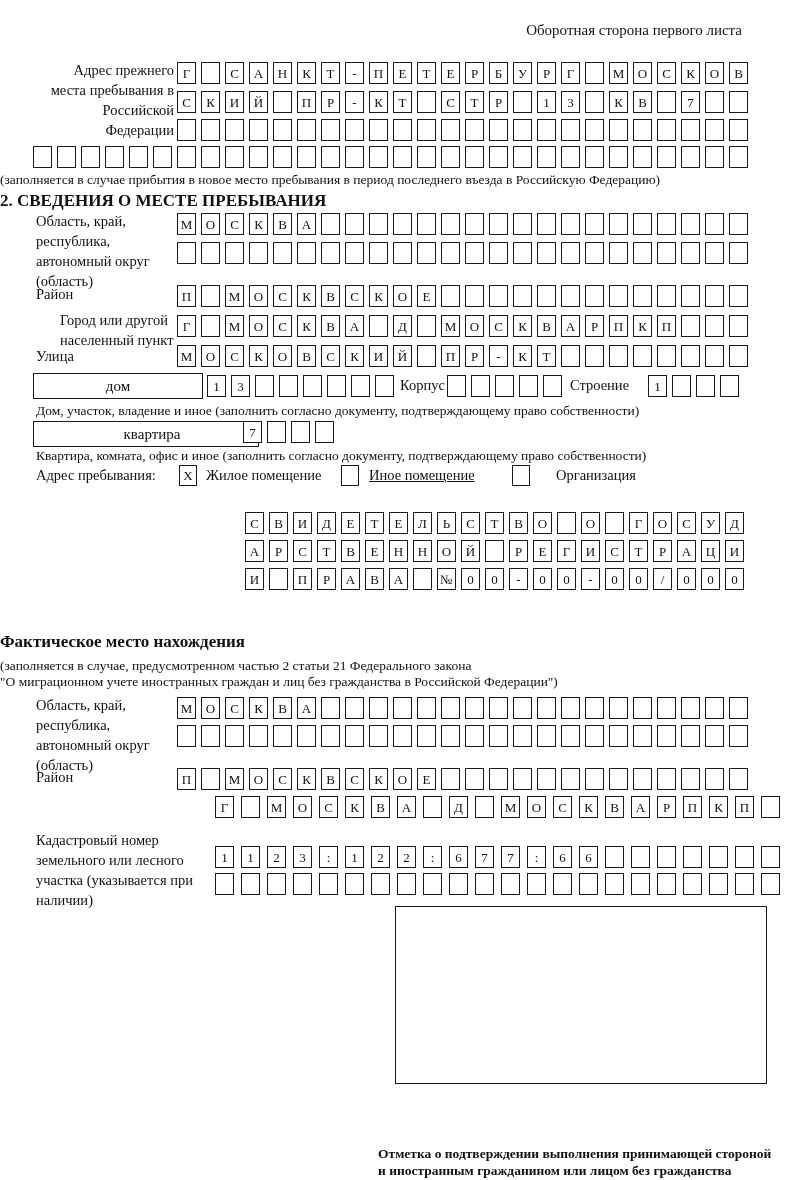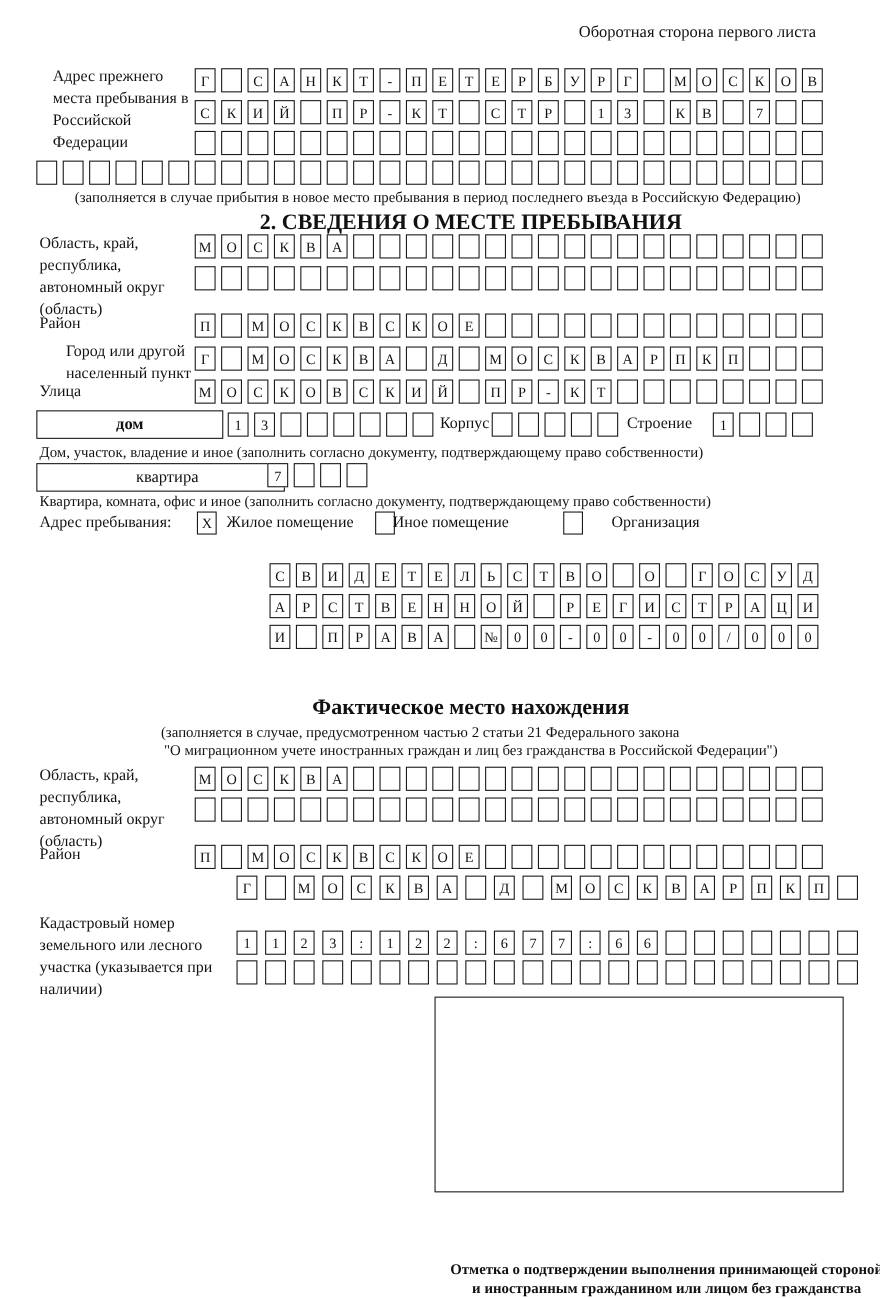--- a/index.html
+++ b/index.html
@@ -1,42 +1,42 @@
 <!DOCTYPE html>
 <html><head>
 <meta charset="utf-8">
 <style>
   html,body{margin:0;padding:0;background:#fff;}
   .page{position:relative;width:800px;height:1180px;background:#fff;
         font-family:"Liberation Serif","DejaVu Serif",serif;color:#111;overflow:hidden;}
   .abs{position:absolute;}
   .lbl{font-size:14.5px;line-height:20px;}
   .note{font-size:13.5px;line-height:16px;}
-  .title{font-weight:bold;font-size:20px;}
-  .center{text-align:center;padding-left:28px;}
+  .title{font-weight:bold;font-size:17px;}
+  .center{text-align:left;}
   .cellrow{position:absolute;display:flex;gap:5px;}
   .cellrow.g7{gap:7px;}
   .cell{width:19px;height:22px;box-sizing:border-box;border:1.6px solid #1b1b1b;
         display:flex;align-items:center;justify-content:center;
         font-size:13px;line-height:1;background:#fff;flex:0 0 auto;}
   .labelbox{position:absolute;box-sizing:border-box;border:1.6px solid #1b1b1b;height:26px;
         display:flex;align-items:center;justify-content:center;font-size:15px;background:#fff;}
   .chk{position:absolute;width:18px;height:21px;box-sizing:border-box;border:1.6px solid #1b1b1b;
         display:flex;align-items:center;justify-content:center;font-size:13px;background:#fff;}
   .inline-lbl{position:absolute;font-size:14.5px;}
   .stamp{position:absolute;box-sizing:border-box;border:1.8px solid #1b1b1b;background:#fff;}
 </style>
 </head>
 <body>
 
 <div class="page">
 
   <div class="abs title" style="top:22px;right:58px;font-weight:normal;font-size:15px;">Оборотная сторона первого листа</div>
 
-  <div class="abs lbl" style="top:60px;left:48px;width:138px;">Адрес прежнего места пребывания в Российской Федерации</div>
+  <div class="abs lbl" style="top:60px;left:36px;width:138px;text-align:right;">Адрес прежнего места пребывания в Российской Федерации</div>
   <div class="cellrow" style="top:62px;left:177px;">
       <span class="cell">Г</span>
       <span class="cell"></span>
       <span class="cell">С</span>
       <span class="cell">А</span>
       <span class="cell">Н</span>
       <span class="cell">К</span>
       <span class="cell">Т</span>
       <span class="cell">-</span>
       <span class="cell">П</span>
@@ -275,21 +275,21 @@
       <span class="cell"></span>
       <span class="cell"></span>
       <span class="cell"></span>
       <span class="cell"></span>
       <span class="cell"></span>
       <span class="cell"></span>
       <span class="cell"></span>
       <span class="cell"></span>
     </div>
 
-  <div class="labelbox" style="top:373px;left:33px;width:170px;font-weight:bold;">дом</div>
+  <div class="labelbox" style="top:373px;left:33px;width:170px;">дом</div>
   <div class="cellrow" style="top:375px;left:207px;">
       <span class="cell">1</span>
       <span class="cell">3</span>
       <span class="cell"></span>
       <span class="cell"></span>
       <span class="cell"></span>
       <span class="cell"></span>
       <span class="cell"></span>
       <span class="cell"></span>
     </div>
@@ -316,21 +316,21 @@
       <span class="cell"></span>
       <span class="cell"></span>
       <span class="cell"></span>
     </div>
   <div class="abs note" style="top:448px;left:36px;width:700px;">Квартира, комната, офис и иное (заполнить согласно документу, подтверждающему право собственности)</div>
 
   <div class="inline-lbl" style="top:467px;left:36px;">Адрес пребывания:</div>
   <div class="chk" style="top:465px;left:179px;">X</div>
   <div class="inline-lbl" style="top:467px;left:206px;">Жилое помещение</div>
   <div class="chk" style="top:465px;left:341px;"></div>
-  <div class="inline-lbl" style="top:467px;left:357px;">Иное помещение</div>
+  <div class="inline-lbl" style="top:467px;left:369px;text-decoration:underline;">Иное помещение</div>
   <div class="chk" style="top:465px;left:512px;"></div>
   <div class="inline-lbl" style="top:467px;left:556px;">Организация</div>
 
   <div class="cellrow" style="top:512px;left:245px;">
       <span class="cell">С</span>
       <span class="cell">В</span>
       <span class="cell">И</span>
       <span class="cell">Д</span>
       <span class="cell">Е</span>
       <span class="cell">Т</span>

